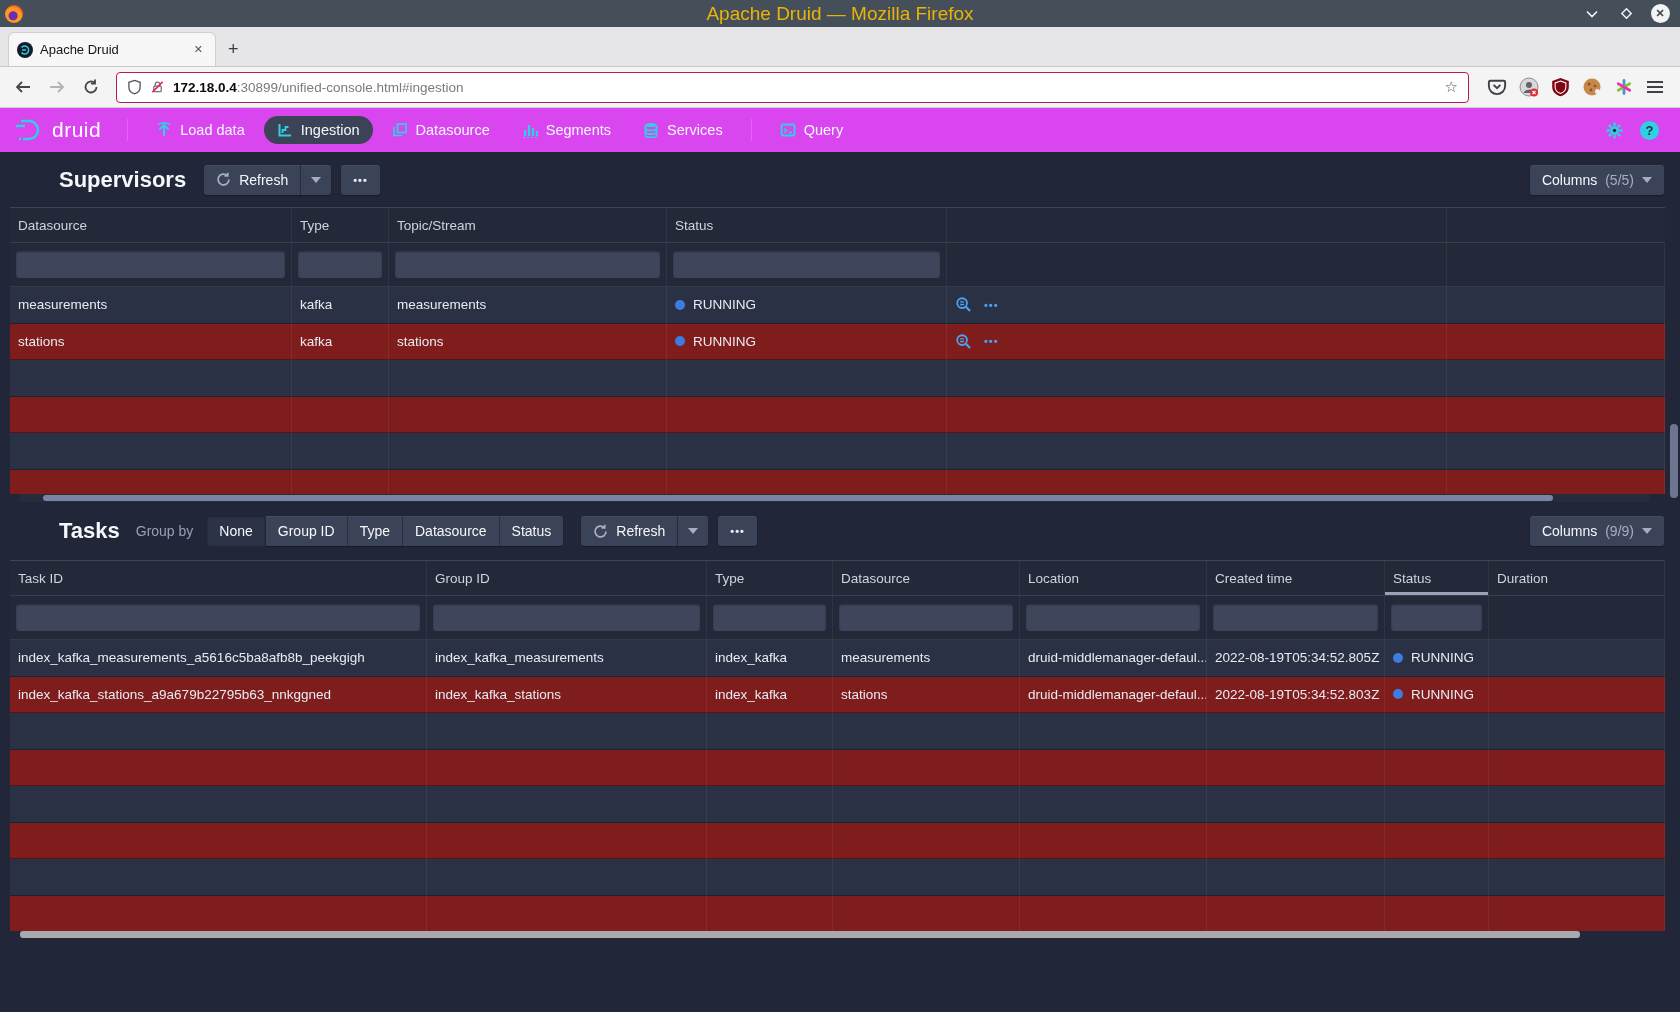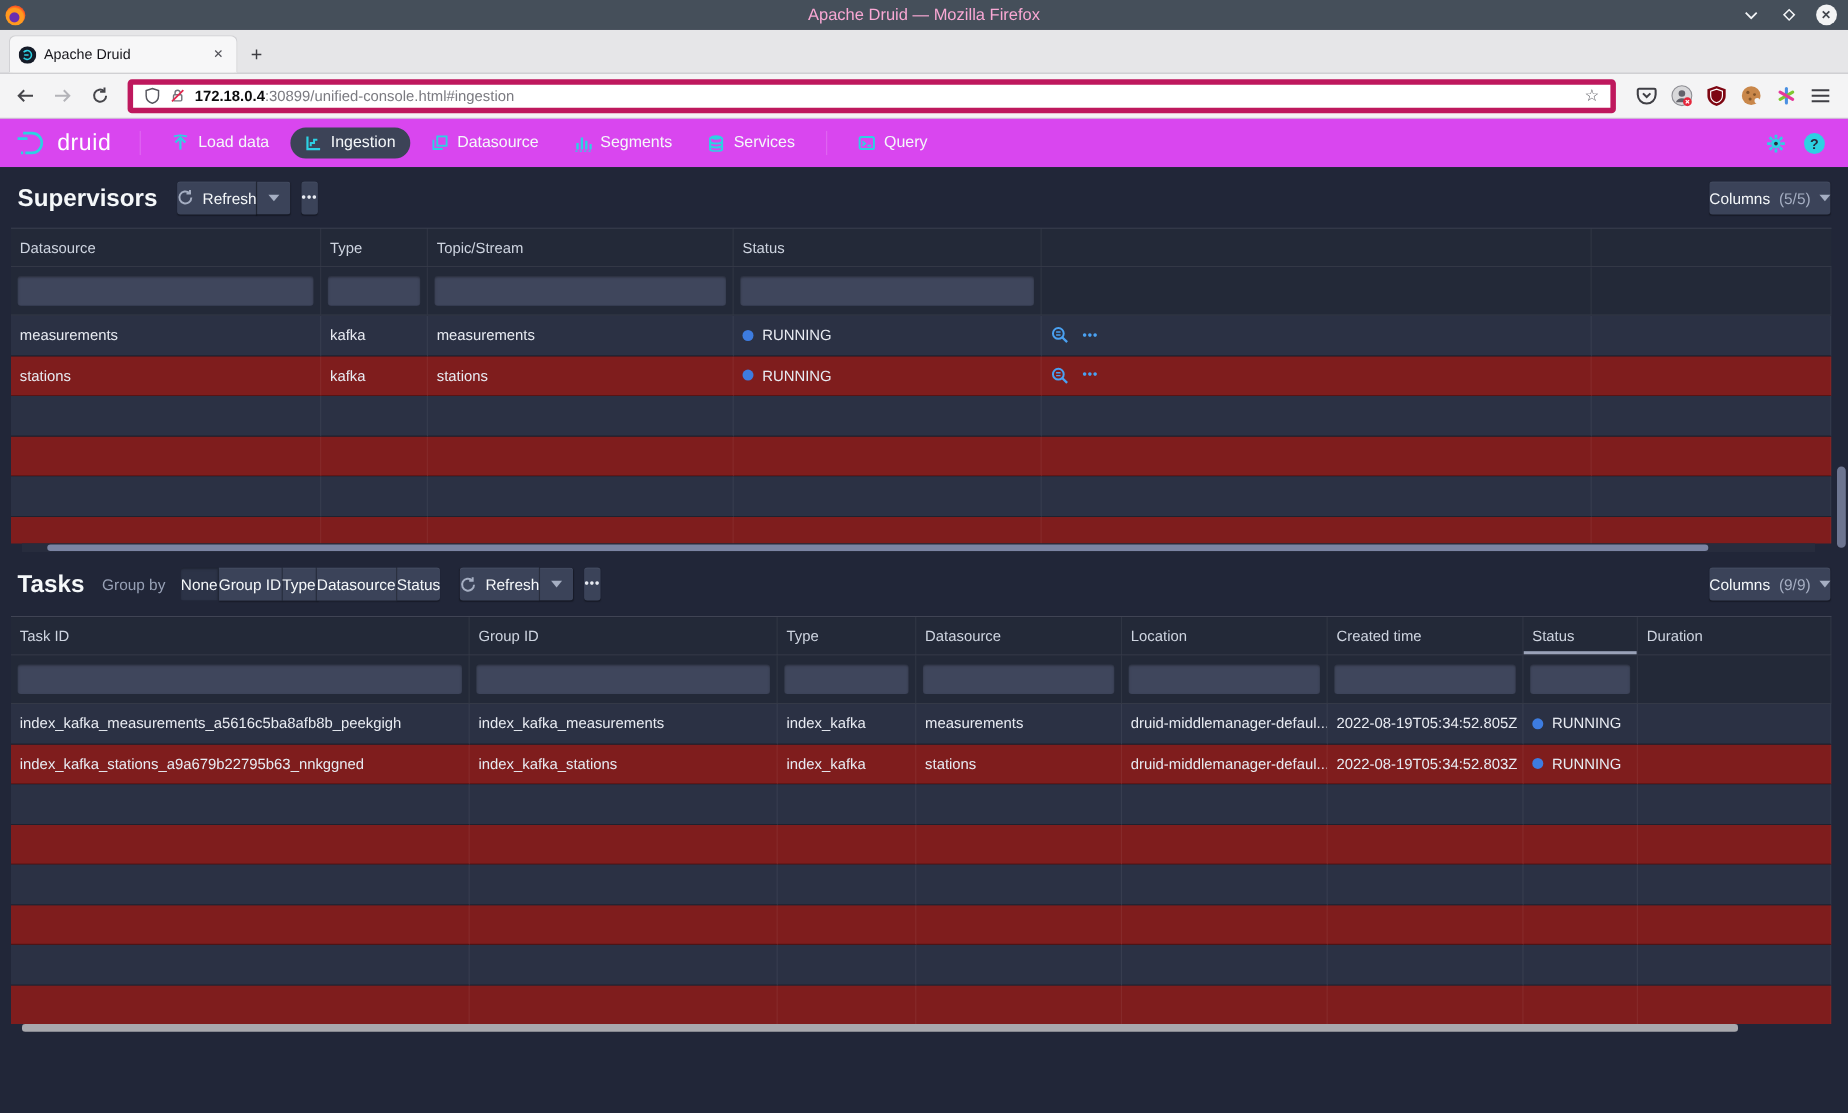--- a/index.html
+++ b/index.html
@@ -3,35 +3,35 @@
 <meta charset="utf-8">
 <style>
   * { margin:0; padding:0; box-sizing:border-box; }
   html,body { width:1680px; height:1012px; overflow:hidden; }
   body { font-family:"Liberation Sans", sans-serif; background:#212638; }
 
   
   .titlebar { height:27px; background:#454f5a; display:flex; align-items:center; position:relative; }
   .ff-logo { width:18px; height:18px; border-radius:50%; margin-left:5px;
     background:radial-gradient(circle at 45% 60%, #6b2eaf 0 28%, #ff9a1f 34% 55%, #ff4f1f 70%, #ffd567 100%); }
-  .win-title { position:absolute; left:0; right:0; text-align:center; color:#f9a8d4; font-size:15px; pointer-events:none; }
+  .win-title { position:absolute; left:0; right:0; text-align:center; color:#eab308; font-size:19px; pointer-events:none; }
   .win-controls { margin-left:auto; display:flex; align-items:center; gap:14px; padding-right:10px; z-index:2; }
   .win-btn { width:20px; height:20px; display:flex; align-items:center; justify-content:center; }
   .close-circle { width:19px; height:19px; border-radius:50%; background:#f2f3f4; display:flex; align-items:center; justify-content:center; color:#40454c; font-size:11px; font-weight:bold; }
 
   .tabbar { height:40px; background:#e6e6e8; display:flex; align-items:flex-end; border-bottom:1px solid #c9c9cc; }
   .tab { width:208px; height:34px; margin:0 0 0 8px; background:#f7f7f8; border:1px solid #cfcfd2; border-bottom:none;
     border-radius:6px 6px 0 0; display:flex; align-items:center; padding:0 8px; gap:7px; }
   .tab-title { font-size:13px; color:#15141a; flex:1; white-space:nowrap; overflow:hidden; }
   .tab-close { color:#53535a; font-size:11px; padding:2px 4px; }
   .newtab-btn { font-size:18px; color:#3c3c41; padding:0 12px 6px 12px; }
 
   .toolbar { height:41px; background:#f4f4f5; display:flex; align-items:center; padding:0 8px; gap:4px; border-bottom:1px solid #cfcfd2; }
   .nav-btn { width:30px; height:30px; display:flex; align-items:center; justify-content:center; border-radius:4px; }
-  .urlbar { flex:1; height:31px; margin:0 6px; background:#ffffff; border:5px solid #be185d; border-radius:4px;
+  .urlbar { flex:1; height:31px; margin:0 6px; background:#ffffff; border:1px solid #be185d; border-radius:4px;
     display:flex; align-items:center; padding:4px 10px; gap:8px; }
   .url-text { flex:1; font-size:13.5px; color:#7a7a80; white-space:nowrap; overflow:hidden; }
   .url-host { color:#0c0c0d; font-weight:700; }
   .star { font-size:15px; color:#55555c; }
   .ext-icons { display:flex; align-items:center; gap:12px; padding:0 8px; }
   .badge-ext { position:relative; width:20px; height:20px; }
 
   
   .dnavbar { height:44px; background:#d946ef; display:flex; align-items:center; padding:0 14px; color:#f5f8fa; }
   .brand { display:flex; align-items:center; gap:8px; margin-right:14px; }
@@ -39,23 +39,23 @@
   .nav-sep { width:1px; height:22px; background:rgba(255,255,255,.18); margin:0 12px; }
   .dnav-item { display:flex; align-items:center; gap:8px; font-size:14.5px; padding:6px 13px; border-radius:16px; margin:0 3px; color:#f5f8fa; }
   .dnav-item.active { background:#3c4357; }
   .dnav-spacer { flex:1; }
   .help-circle { width:19px; height:19px; border-radius:50%; background:#2dd1e3; color:#272c3f; font-weight:bold; font-size:13px;
     display:flex; align-items:center; justify-content:center; }
 
   
   .main { position:relative; width:1680px; height:860px; background:#212638; }
   .section-head { display:flex; align-items:center; padding:0 16px; }
-  .page-title { font-size:22px; font-weight:600; color:#f5f8fa; }
+  .page-title { font-size:22px; font-weight:600; color:#f5f8fa;margin-left:43px; }
   .btn { background:#3b4359; color:#f5f8fa; font-size:14px; border:none; border-radius:3px; height:30px;
-    display:inline-flex; align-items:center; gap:8px; padding:0 0;
+    display:inline-flex; align-items:center; gap:8px; padding:0 12px;
     box-shadow:inset 0 1px 0 rgba(255,255,255,.05), 0 1px 1px rgba(0,0,0,.3); }
   .btn .muted { color:#a5aec2; }
   .btn-group { display:inline-flex; }
   .btn-group .btn { border-radius:3px 0 0 3px; }
   .btn-group .btn.caret-seg { border-radius:0 3px 3px 0; border-left:1px solid rgba(17,20,24,.45); padding:0 10px; }
   .caret { width:0; height:0; border-left:5px solid transparent; border-right:5px solid transparent; border-top:6px solid #a5aec2; }
   .more-btn { font-size:11px; font-weight:bold; letter-spacing:1px; color:#e8ebf2; }
   .seg-group { display:inline-flex; }
   .seg-group .btn { border-radius:0; border-right:1px solid rgba(17,20,24,.35); }
   .seg-group .btn:first-child { border-radius:3px 0 0 3px; }

